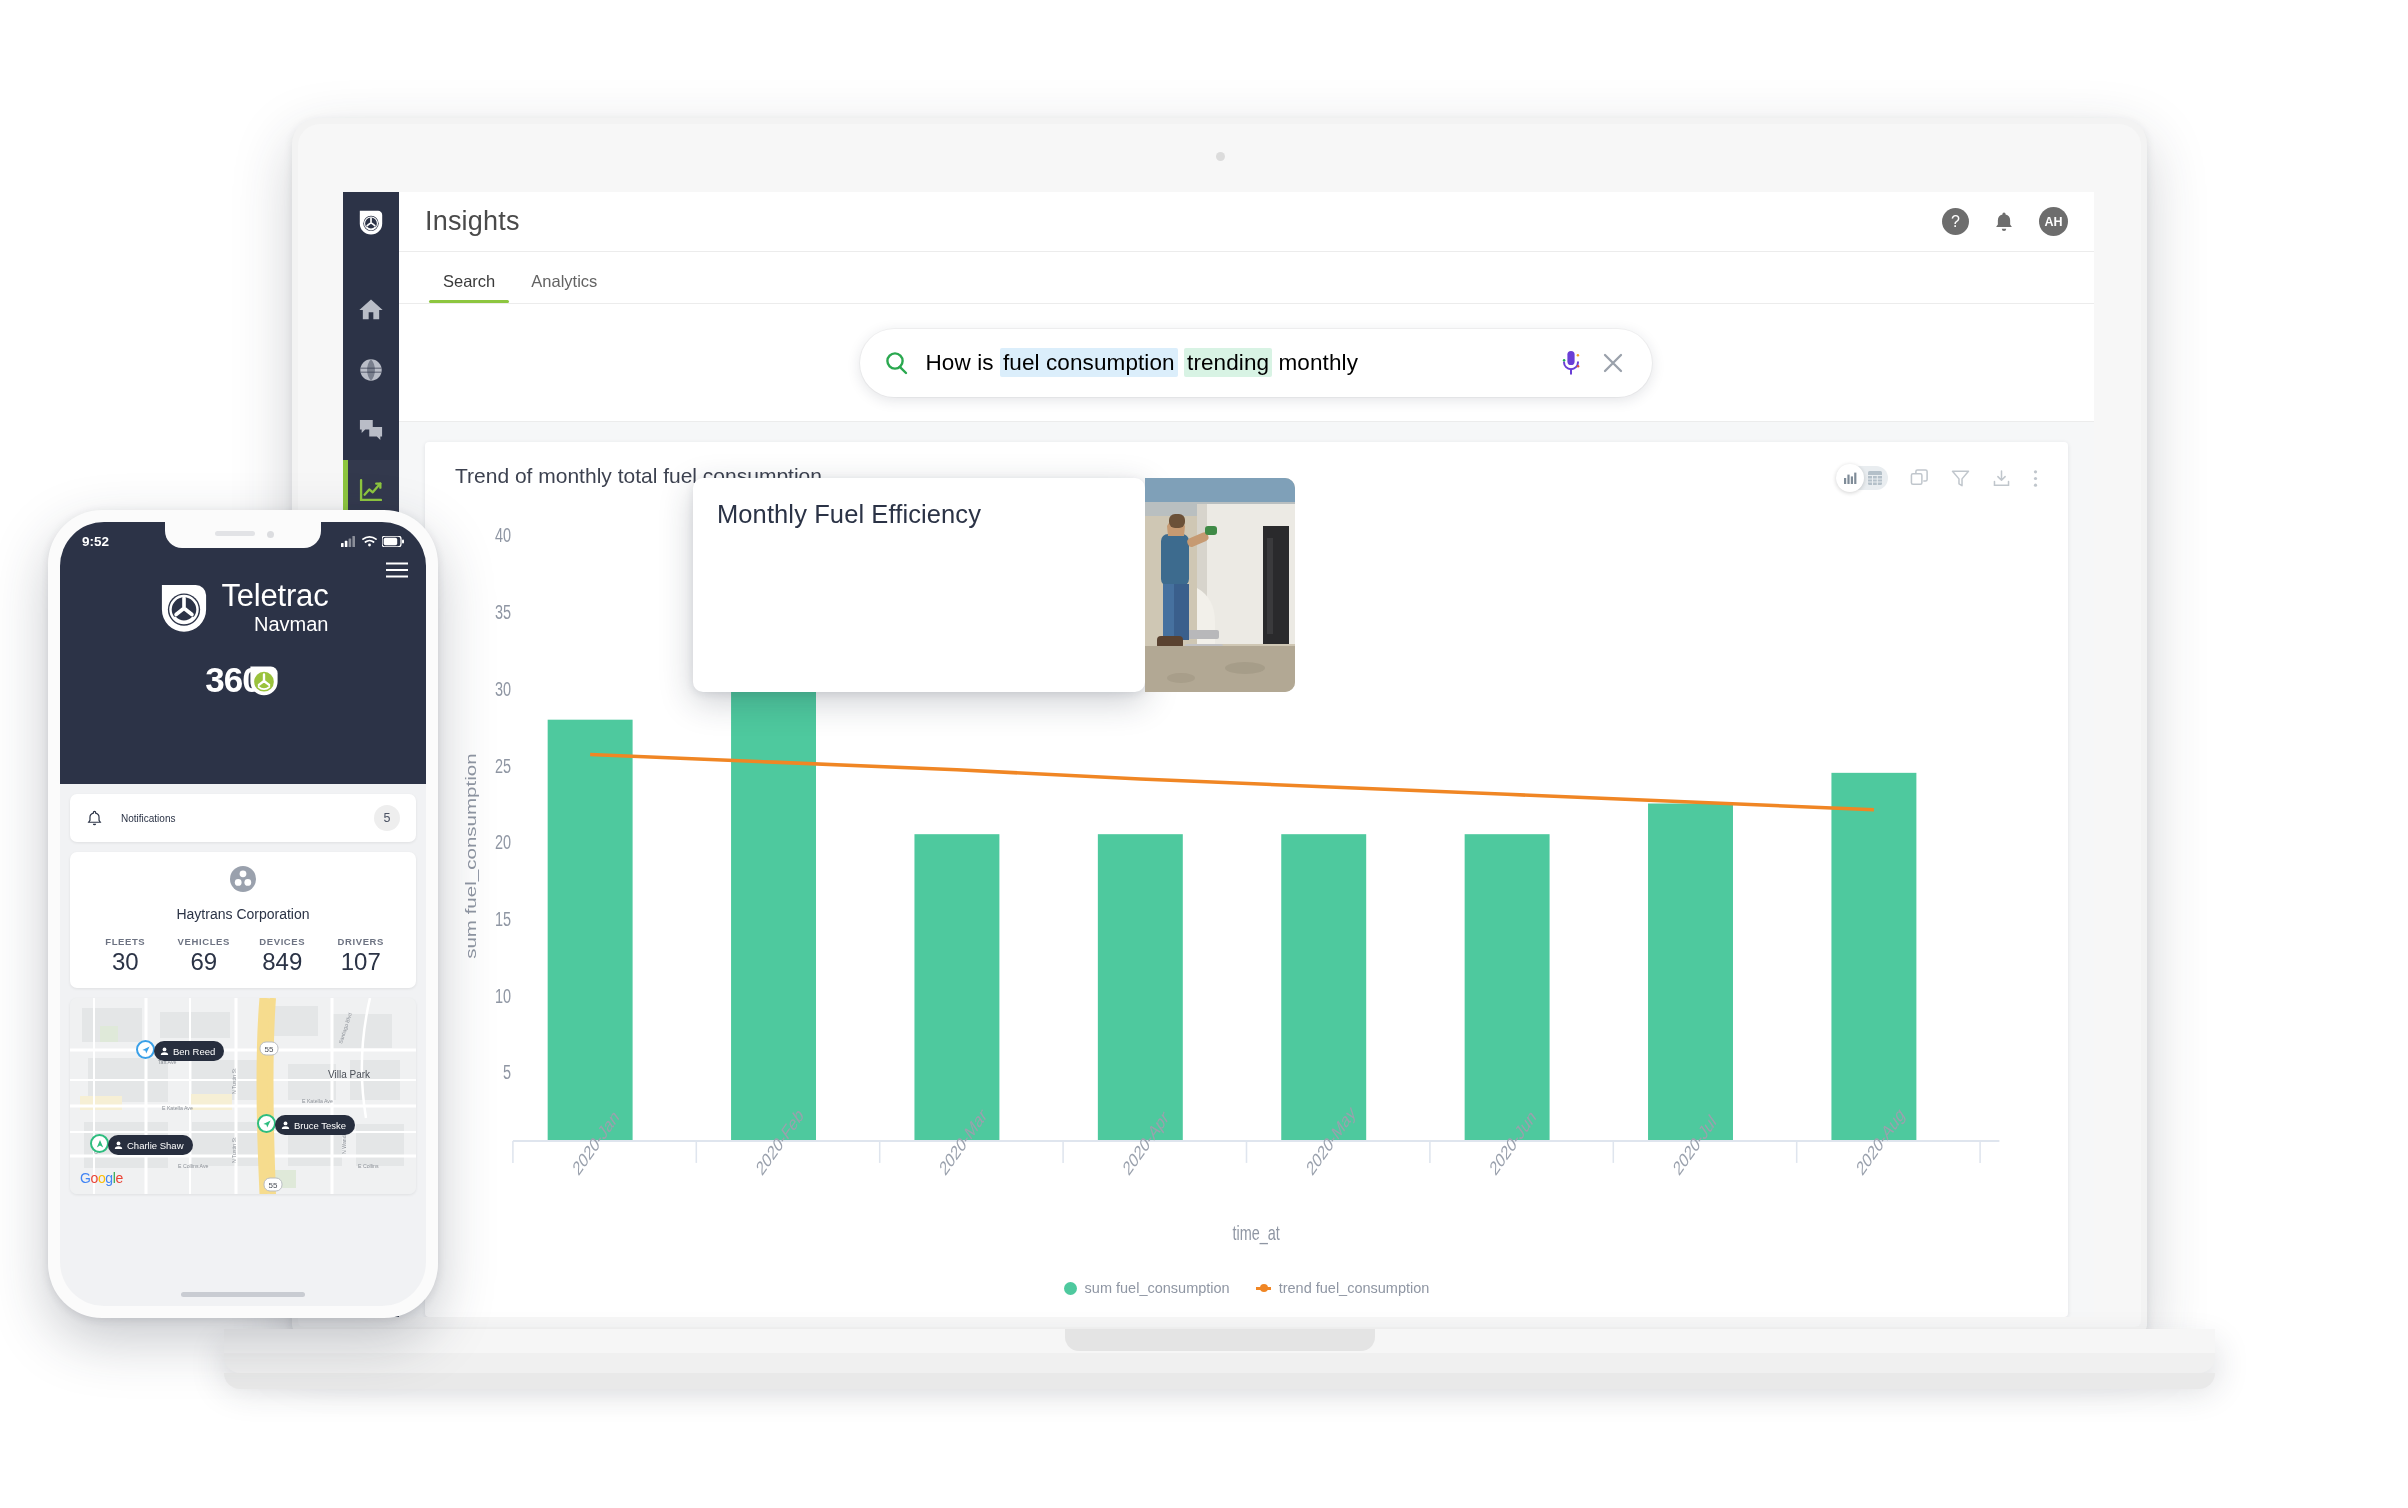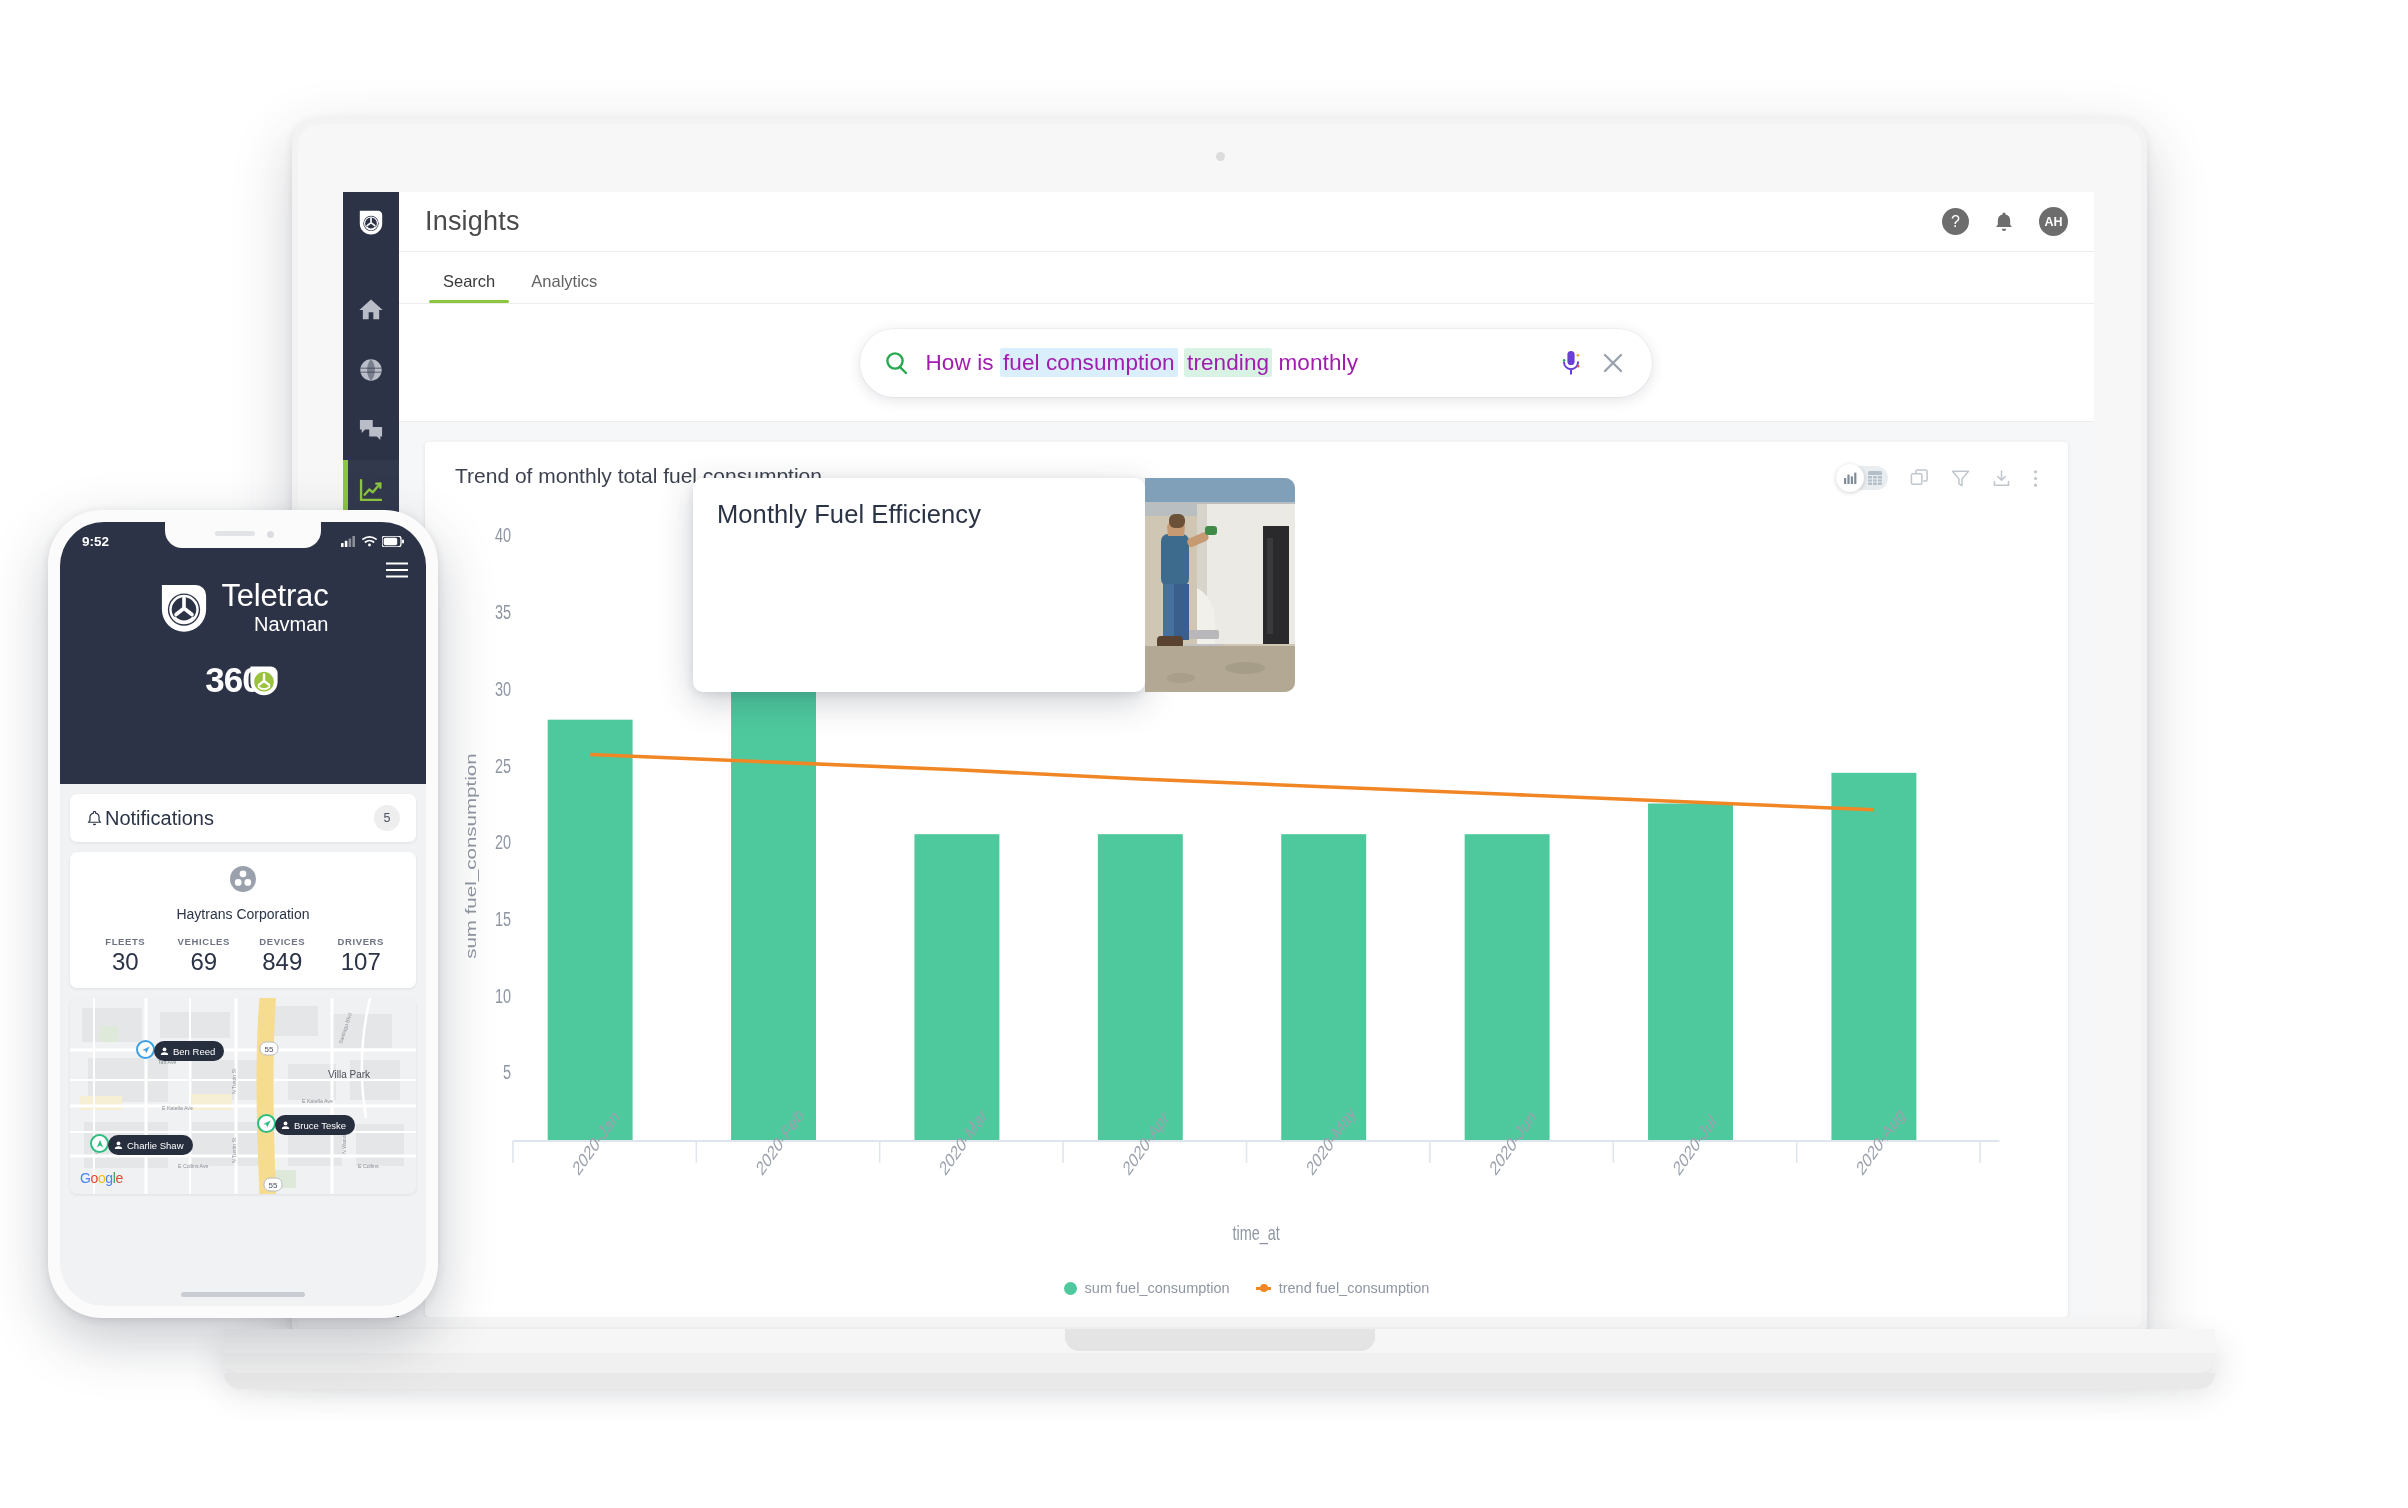--- a/index.html
+++ b/index.html
@@ -91,21 +91,21 @@
     height: 118px; background:#fff; display:flex; align-items:center; justify-content:center;
     border-bottom: 1px solid #ececec; padding-right: 40px;
   }
   .searchbar {
     width: 792px; height: 68px; background:#fff; border-radius: 36px;
     box-shadow: 0 3px 14px rgba(30,40,60,.13), 0 0 0 1px rgba(0,0,0,.035);
     display:flex; align-items:center; padding: 0 26px 0 24px; gap: 16px;
     margin-left: 58px;
   }
   .s-ico { width: 26px; height:26px; flex:0 0 26px; }
-  .s-text { font-size: 22.5px; color:#a21caf; white-space:nowrap; letter-spacing:.1px; }
+  .s-text { font-size: 22.5px; color:#000000; white-space:nowrap; letter-spacing:.1px; }
   .hl-blue { background:#dbeefb; padding: 2px 3px; border-radius:2px; }
   .hl-green { background:#d8f3e4; padding: 2px 3px; border-radius:2px; }
   .s-right { margin-left:auto; display:flex; align-items:center; gap: 18px; }
   .mic { width:22px; height:28px; cursor:pointer; }
   .xbtn { width:26px; height:26px; cursor:pointer; }
 
   .content { flex:1; background:#f6f7f8; padding: 20px 26px 0 26px; }
   .card {
     background:#fff; border-radius: 4px; height: 100%;
     box-shadow: 0 1px 4px rgba(30,40,60,.10); padding: 22px 30px 0 30px;
@@ -181,21 +181,21 @@
   .ph-brand-txt { text-align:left; }
   .ph-brand-1 { font-size: 31px; color:#fff; font-weight:500; letter-spacing:-.2px; line-height:1; }
   .ph-brand-2 { font-size: 20px; color:#fff; font-weight:300; text-align:right; margin-top:3px; line-height:1; }
   .ph-360 { display:flex; align-items:center; justify-content:center; margin-top: 26px; gap:0px; }
   .ph-360-t { font-size: 35px; color:#fff; font-weight:700; letter-spacing:-1px; }
 
   .ph-cardrow {
     margin: 10px 10px 0 10px; background:#fff; border-radius: 7px; height: 48px;
     display:flex; align-items:center; padding: 0 16px; box-shadow: 0 1px 3px rgba(0,0,0,.08);
   }
-  .ph-notif-txt { font-size: 20px; color:#2b3346; margin-left: 2px; }
+  .ph-notif-txt { font-size: 10px; color:#2b3346; margin-left: 18px; }
   .ph-badge {
     margin-left:auto; width: 26px; height:26px; border-radius:50%; background:#eeeeee;
     display:flex; align-items:center; justify-content:center; font-size:12.5px; color:#4b5263;
   }
   .ph-card2 {
     margin: 10px 10px 0 10px; background:#fff; border-radius: 7px; padding: 14px 16px 12px 16px;
     box-shadow: 0 1px 3px rgba(0,0,0,.08);
   }
   .ph-org { display:flex; align-items:center; gap: 14px; flex-direction: column; }
   .ph-org-t { font-size: 14px; color:#2b3346; }

